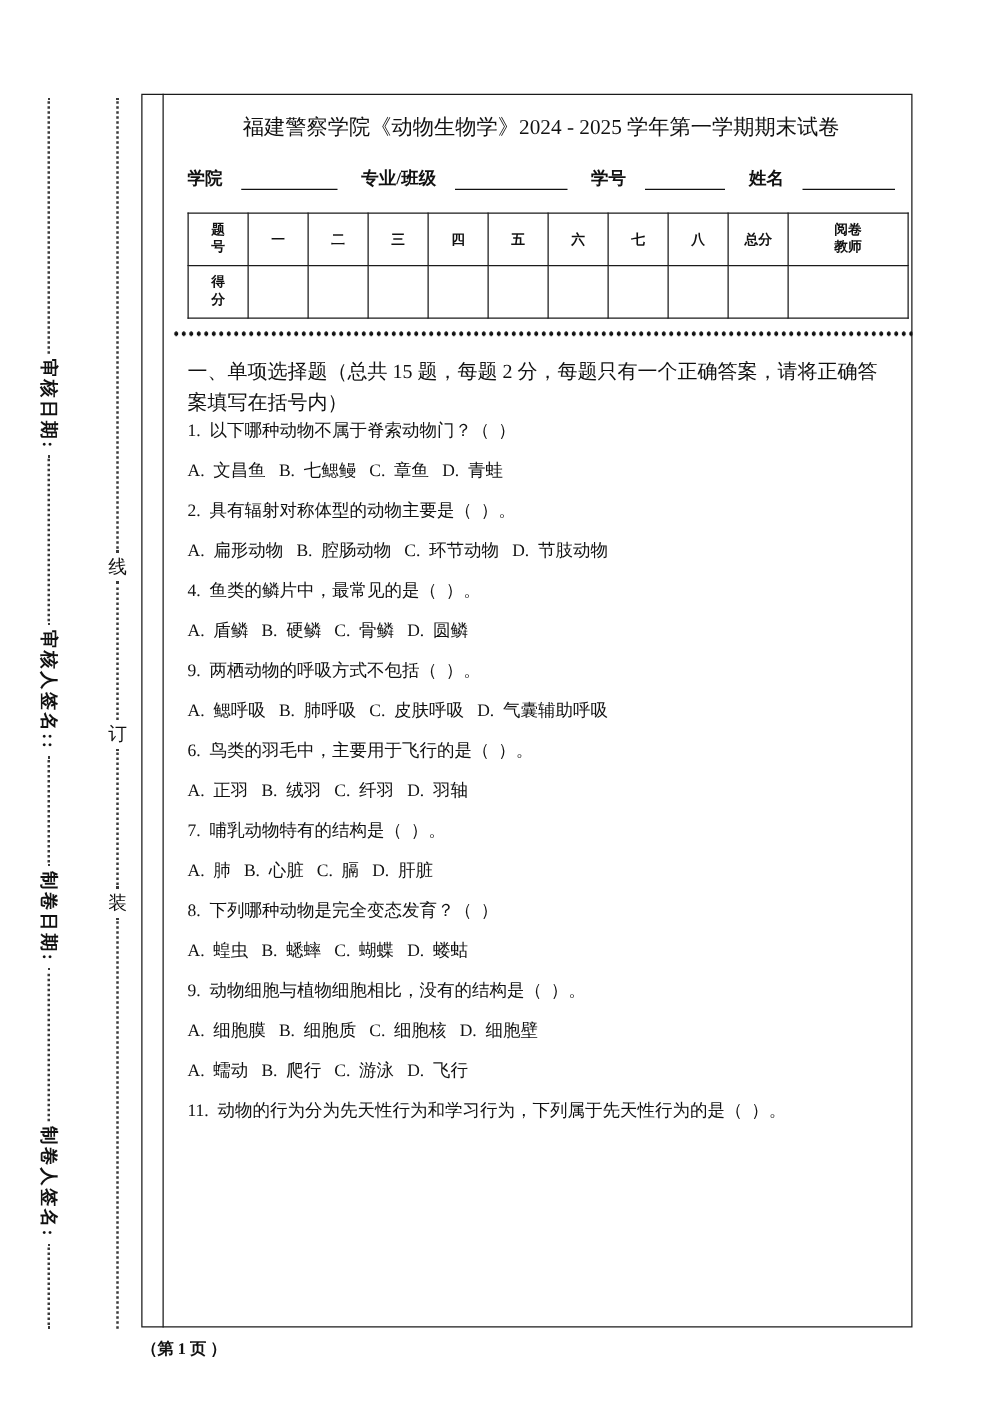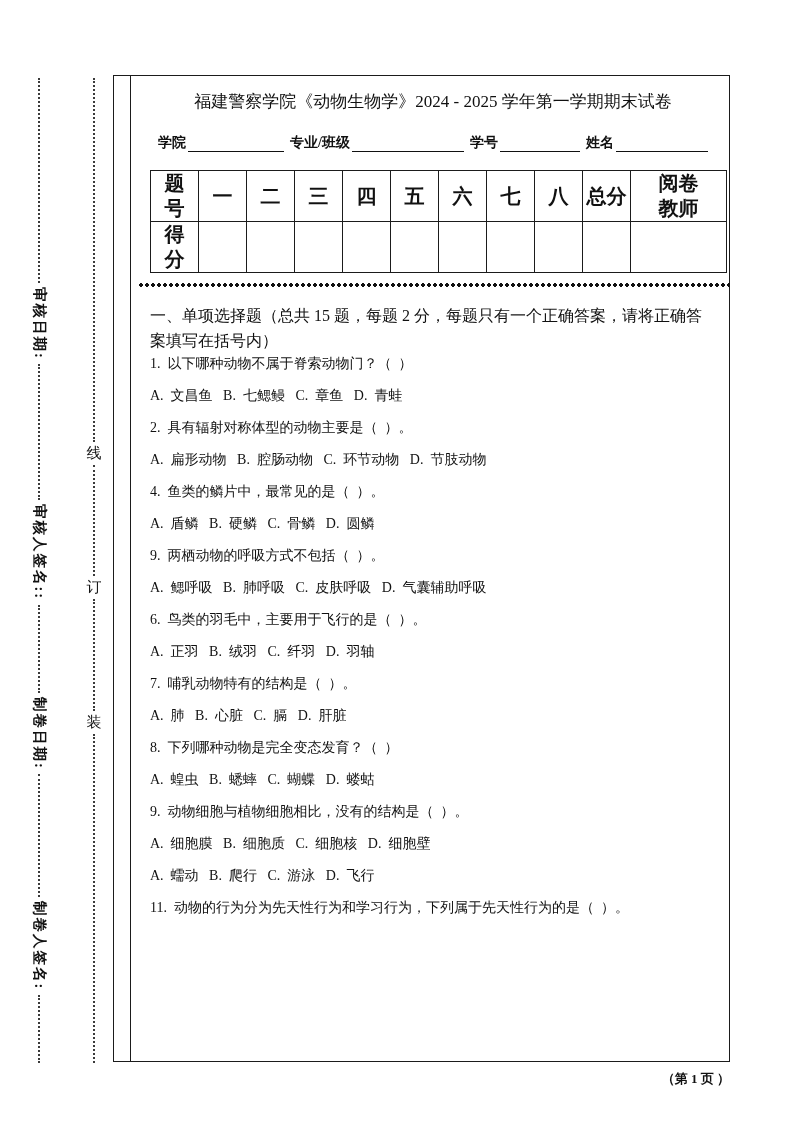--- a/index.html
+++ b/index.html
@@ -78,40 +78,41 @@
   }
 
   
   .header-fields {
     margin-top: 20px;
     display: flex;
     align-items: flex-end;
     justify-content: center;
     font-size: 14px;
     font-weight: 700;
+    gap: 13px;
   }
   .hf-label { white-space: nowrap; }
   .hf-blank {
     display: inline-block;
     border-bottom: 1.3px solid #111;
     height: 16px;
     margin: 0 6px 0 2px;
   }
   .hf-blank.w1 { width: 96px; }
   .hf-blank.w2 { width: 112px; }
   .hf-blank.w3 { width: 80px; }
   .hf-blank.w4 { width: 92px; margin-right: 0; }
 
   
   .score-table {
     margin-top: 18px;
     border-collapse: collapse;
     table-layout: fixed;
     width: 576px;
-    font-size: 20px;
+    font-size: 11px;
     font-weight: 600;
   }
   .score-table td {
     border: 1.5px solid #1b1b1b;
     text-align: center;
     vertical-align: middle;
     height: 42px;
     padding: 0;
   }
   .stack1 {
@@ -149,21 +150,21 @@
     margin: 0 0 10px 0;
     font-size: 14px;
     line-height: 22px;
     white-space: pre-wrap;
   }
 
   .page-footer {
     position: absolute;
     left: 113px; top: 1070px;
     width: 617px;
-    text-align: right;
+    text-align: left;
     font-size: 13px;
     font-weight: 700;
   }
 </style>
 </head>
 <body>
 
 <div class="page">
 
   <div class="seal-col seal-col-labels">

